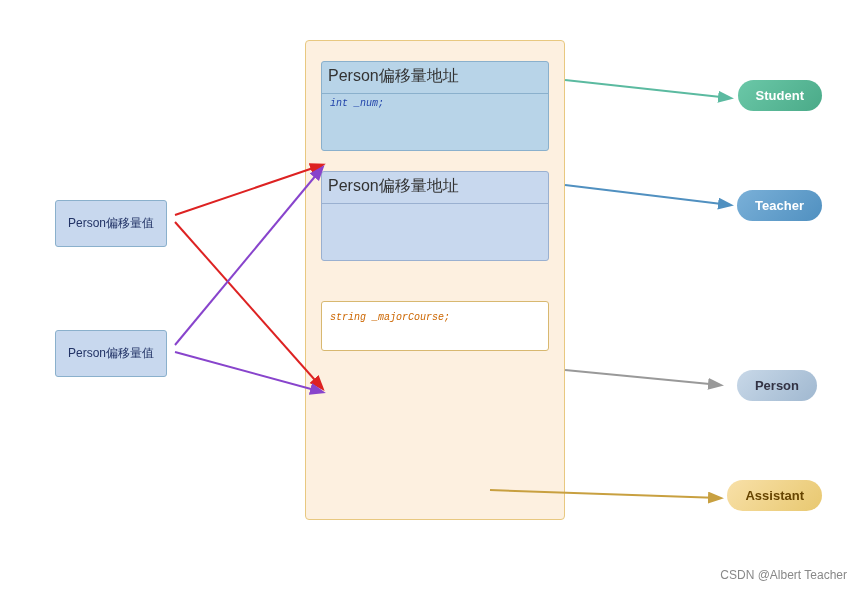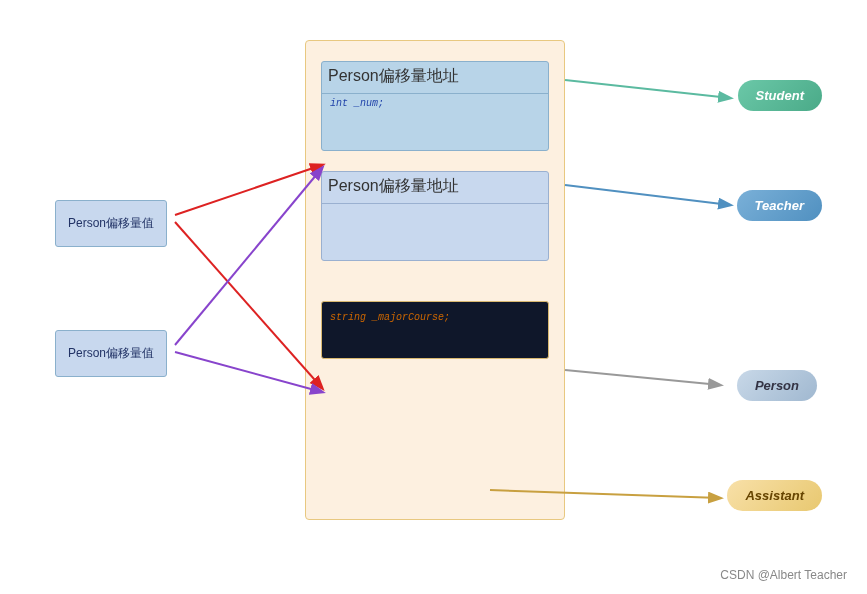--- a/index.html
+++ b/index.html
@@ -48,22 +48,22 @@
 
     .mem-block-teacher {
       top: 130px;
       height: 90px;
       background: #c8d8ee;
       border: 1.5px solid #9ab0d0;
     }
 
     .mem-block-assistant {
       top: 260px;
-      height: 58px;
-      background: #0f172a;
+      height: 50px;
+      background: #ffffff;
       border: 1.5px solid #d8b870;
     }
 
     .mem-block-person {
       top: 330px;
       height: 60px;
       background: #d8e8d0;
       border: 1.5px solid #a0c090;
     }
 
@@ -111,21 +111,20 @@
     
     .right-label {
       position: absolute;
       border-radius: 20px;
       padding: 8px 18px;
       font-size: 13px;
       font-weight: bold;
       font-family: Arial, sans-serif;
       text-align: center;
       color: white;
-      font-style: italic;
     }
 
     .label-student {
       background: linear-gradient(135deg, #6bc8a8, #4aaa88);
       right: 45px;
       top: 80px;
     }
 
     .label-teacher {
       background: linear-gradient(135deg, #7ab0d8, #5090c0);

